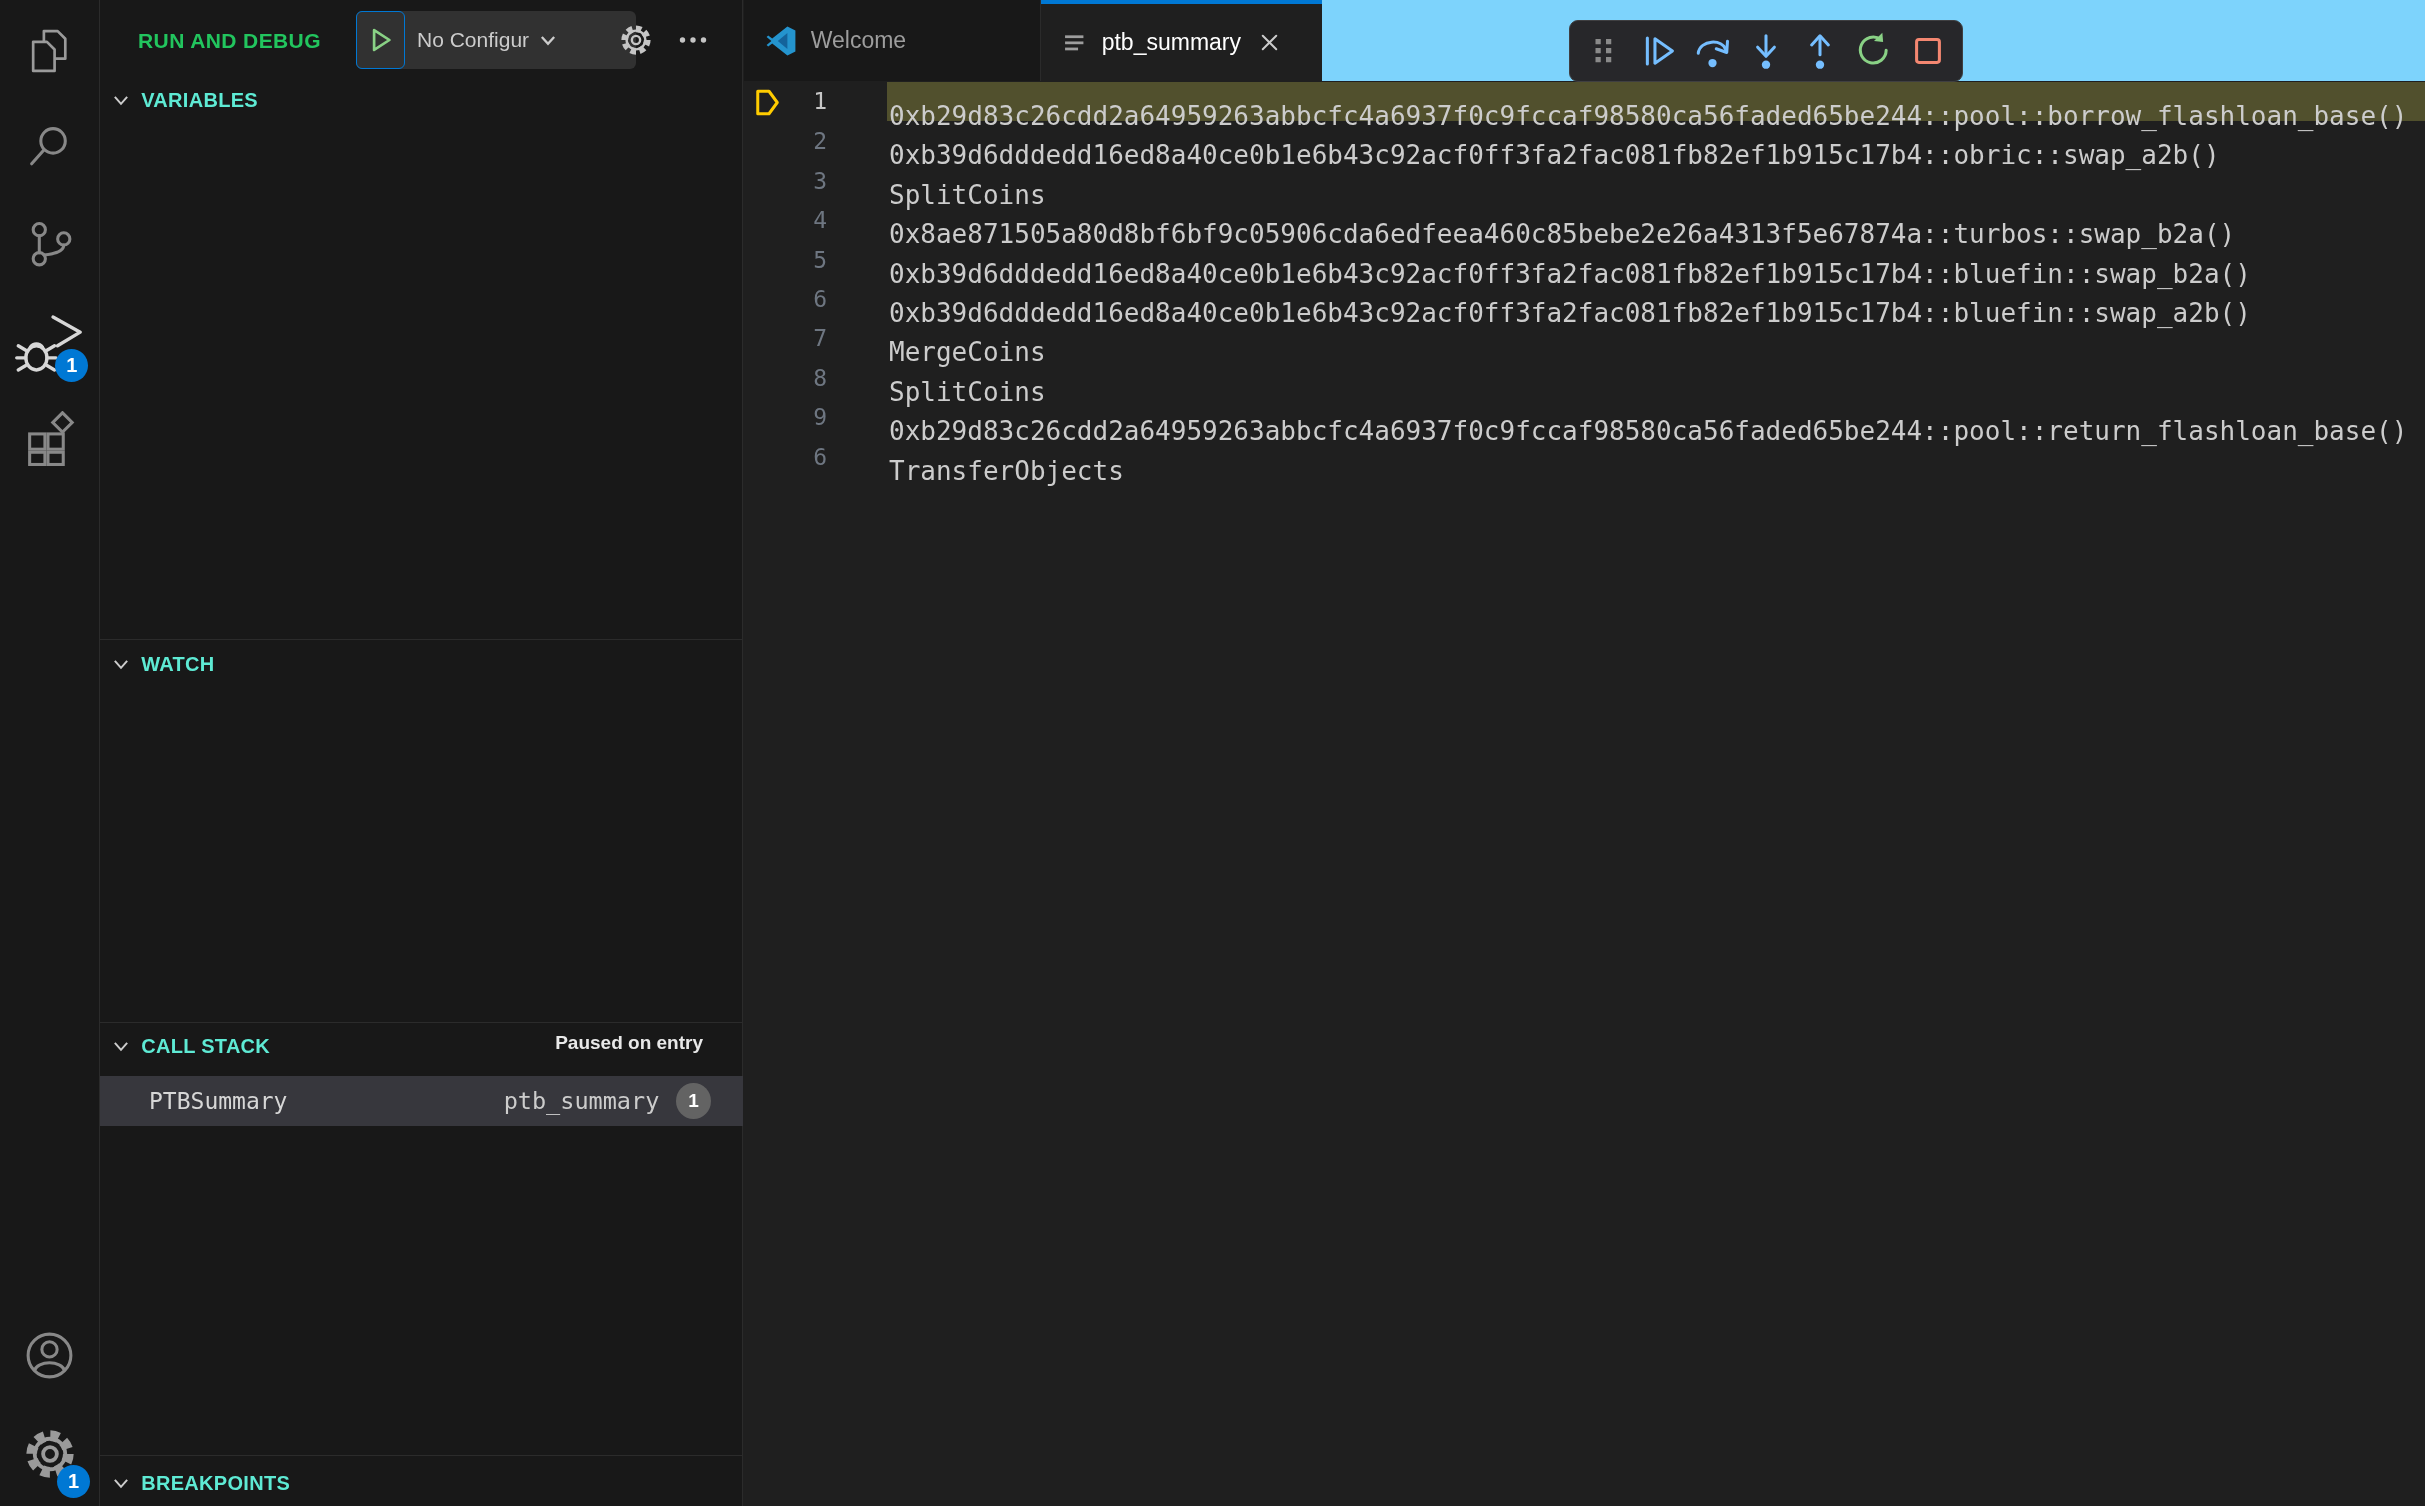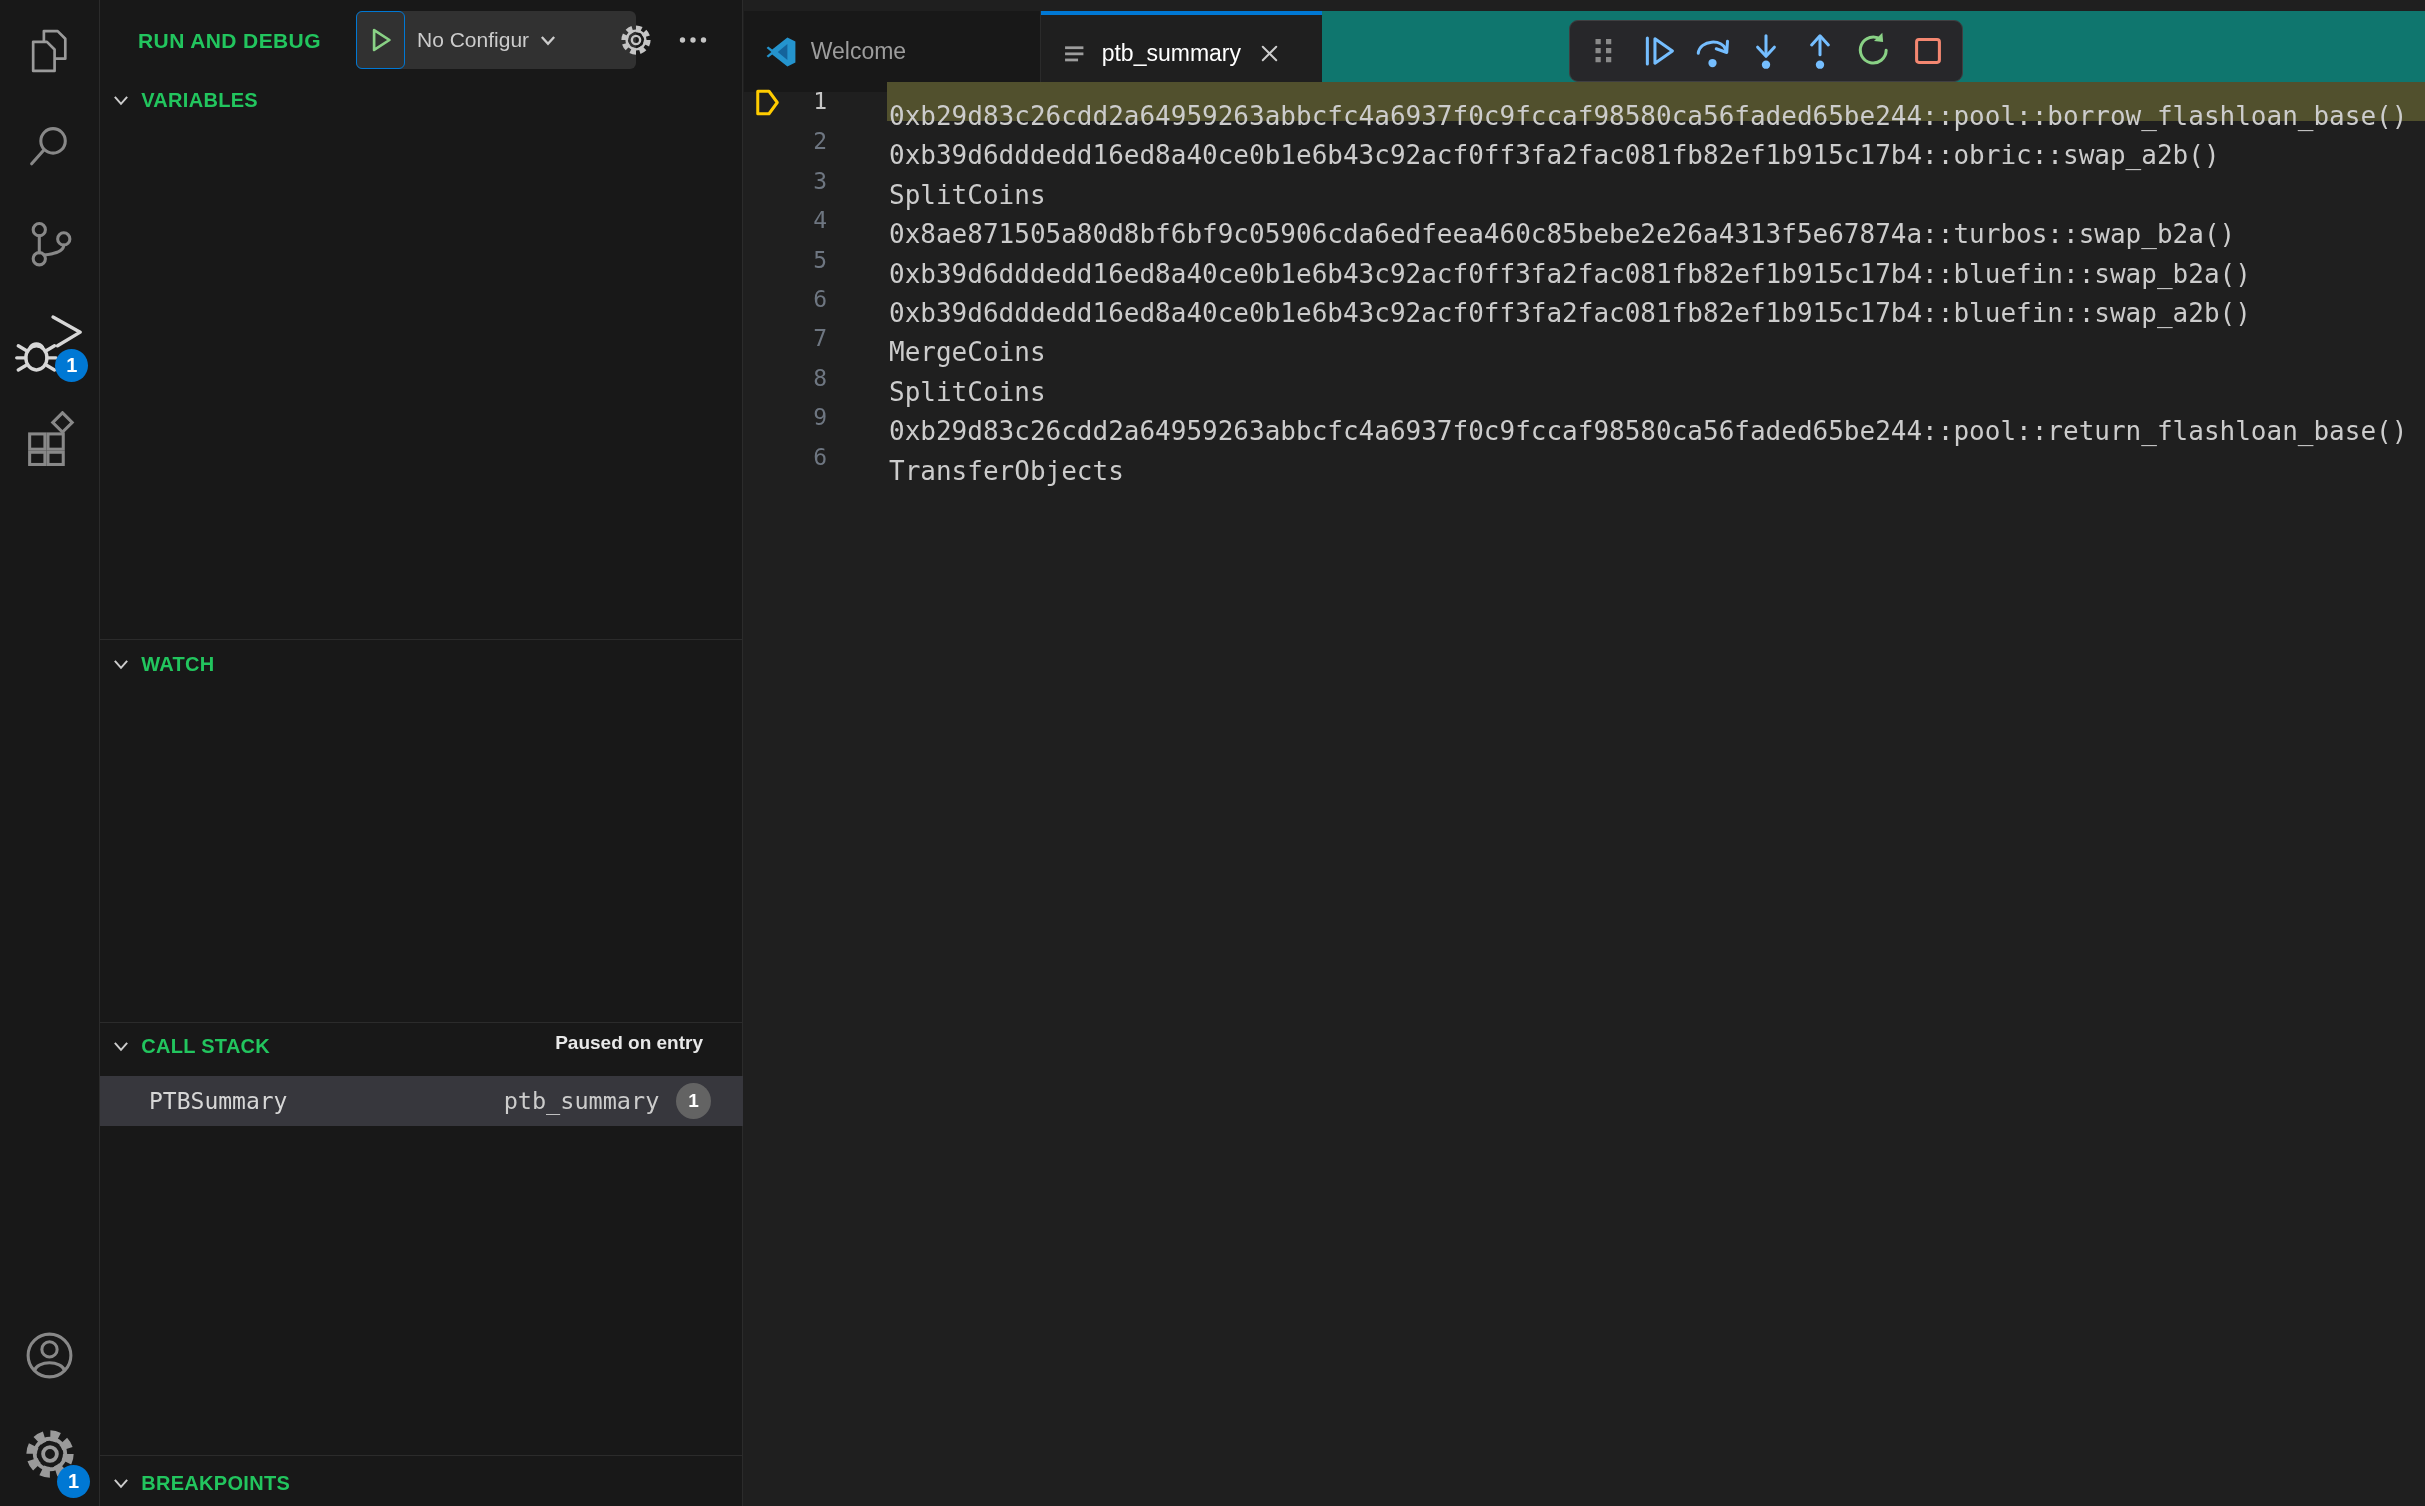--- a/index.html
+++ b/index.html
@@ -25,38 +25,38 @@
     background:#313131; border-radius:6px; display:flex; align-items:stretch; cursor:pointer; }
   #debug-start { width:49px; border:1.5px solid #0078d4; border-radius:6px;
     display:flex; align-items:center; justify-content:center; }
   #debug-config-label { flex:1; display:flex; align-items:center; gap:9px;
     padding-left:12px; color:#cccccc; font-size:21px; white-space:nowrap; }
   .hdr-btn { position:absolute; top:16.7px; width:46px; height:46px; display:flex;
     align-items:center; justify-content:center; cursor:pointer; border-radius:6px; }
 
   .section-header { position:absolute; left:0; width:100%; height:42px;
     display:flex; align-items:center; gap:10.6px; padding-left:10.6px; cursor:pointer; }
-  .section-header .lbl { font-size:20px; font-weight:700; color:#22c55e; letter-spacing:0.3px; }
+  .section-header .lbl { font-size:20px; font-weight:700; color:#5eead4; letter-spacing:0.3px; }
   .divider { position:absolute; left:0; width:643px; height:0.8px; background:#2b2b2b; }
 
   #callstack-state { position:absolute; right:39px; top:1032px; font-size:19px;
     font-weight:700; color:#e8e8e8; }
   #callstack-row { position:absolute; left:0; top:1076px; width:643px; height:50px;
     background:#37373d; display:flex; align-items:center; cursor:pointer; }
   #frame-name { margin-left:49px; font-family:"DejaVu Sans Mono", monospace;
     font-size:23px; color:#d7d7d7; }
   #frame-file { margin-left:auto; font-family:"DejaVu Sans Mono", monospace;
     font-size:23.5px; color:#cccccc; }
   #frame-badge { margin:0 32px 0 16.7px; width:35px; height:36px; border-radius:50%;
     background:#636363; color:#ffffff; font-size:19px; font-weight:600;
     display:flex; align-items:center; justify-content:center; }
 
   
   #editor { position:absolute; left:744px; top:0; right:0; height:1506px; background:#1f1f1f; }
-  #tab-bar { position:absolute; left:0; top:11px; right:0; height:81px; background:#0f766e; }
+  #tab-bar { position:absolute; left:0; top:0; right:0; height:81px; background:#7dd3fc; }
   .tab { position:absolute; top:0; height:81px; display:flex; align-items:center;
     gap:13.7px; padding:0 21px; cursor:pointer; }
   #tab-welcome { left:0; width:297px; background:#181818; border-right:0.8px solid #2b2b2b; }
   #tab-welcome .tab-label { color:#9d9d9d; font-size:23px; }
   #tab-active { left:297px; width:281px; background:#1f1f1f; border-top:4.6px solid #0078d4; }
   #tab-active .tab-label { color:#ffffff; font-size:23px; }
   .tab-close { display:flex; align-items:center; justify-content:center; width:30px;
     height:30px; border-radius:4.6px; cursor:pointer; }
 
   

